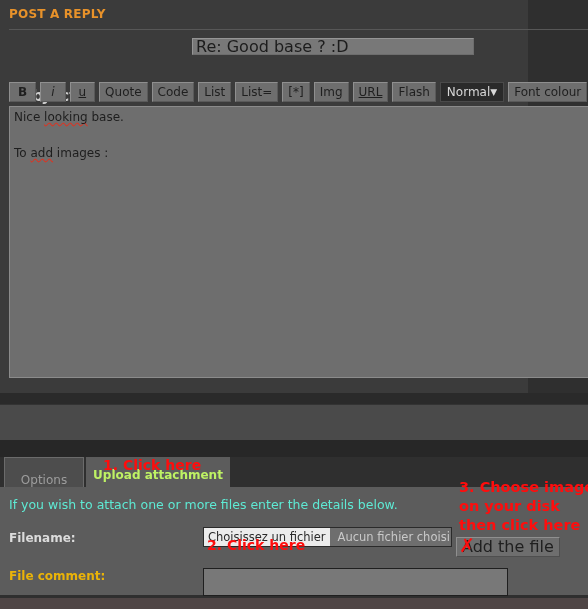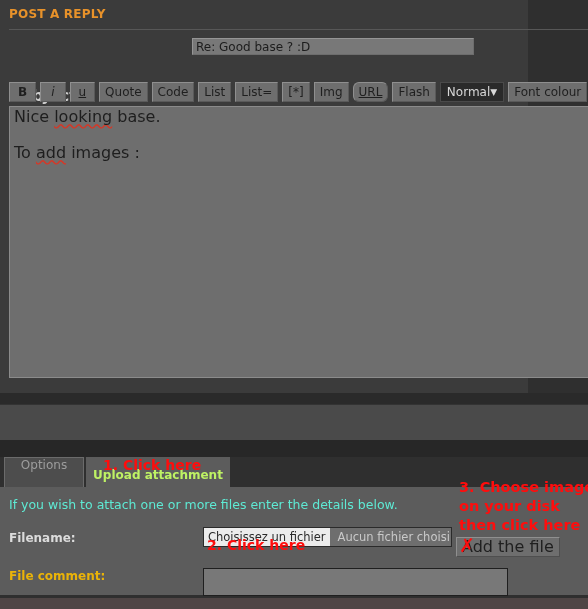--- a/index.html
+++ b/index.html
@@ -50,21 +50,21 @@
   .subject-input {
     position: absolute;
     left: 192px; top: 38px;
     width: 282px; height: 17px;
     background: #787878;
     border: 1px solid #959595;
     border-right-color: #6d6d6d;
     border-bottom-color: #6d6d6d;
     color: #1c1c1c;
     font-family: "DejaVu Sans", "Liberation Sans", sans-serif;
-    font-size: 12px;
+    font-size: 16px;
     padding: 0 0 0 3px;
     box-sizing: border-box;
     outline: none;
   }
 
   
   .toolbar {
     position: absolute;
     left: 9px; top: 82px;
     height: 20px;
@@ -84,21 +84,21 @@
     line-height: 18px;
     padding: 0 5px;
     box-sizing: border-box;
     height: 20px;
     cursor: pointer;
     display: inline-block;
   }
   .tb-btn.bold   { font-weight: bold; padding: 0 8px; }
   .tb-btn.ital   { font-style: italic; padding: 0 10px; }
   .tb-btn.under  { text-decoration: underline; padding: 0 8px; }
-  .tb-btn.url    { text-decoration: underline; border-radius: 6px; }
+  .tb-btn.url    { text-decoration: underline; }
   .tb-select {
     background: #2a2a2a;
     border: 1px solid #4a4a4a;
     color: #d8d8d8;
     font-size: 12px;
     height: 20px;
     line-height: 18px;
     padding: 0 6px;
     box-sizing: border-box;
     cursor: pointer;
@@ -122,21 +122,21 @@
     line-height: 18px;
     padding: 4px 5px;
     resize: none;
     outline: none;
     overflow: hidden;
   }
   .msg-overlay {
     position: absolute;
     left: 14px; top: 108px;
     width: 400px;
-    font-size: 16px;
+    font-size: 12px;
     line-height: 18px;
     color: #1e1e1e;
     pointer-events: none;
   }
   .sq {
     text-decoration: underline wavy #d03a2a;
     text-decoration-skip-ink: none;
   }
 
   
@@ -167,21 +167,21 @@
     left: 4px; top: 457px;
     height: 30px;
   }
   .tab {
     position: absolute;
     top: 0;
     height: 30px;
     box-sizing: border-box;
     font-size: 12px;
     display: flex;
-    align-items: flex-start;
+    align-items: flex-end;
     justify-content: center;
     cursor: pointer;
   }
   .tab-options {
     left: 0;
     width: 80px;
     background: #4d4d4d;
     border: 1px solid #6b6b6b;
     border-bottom: none;
     color: #9d9d9d;

